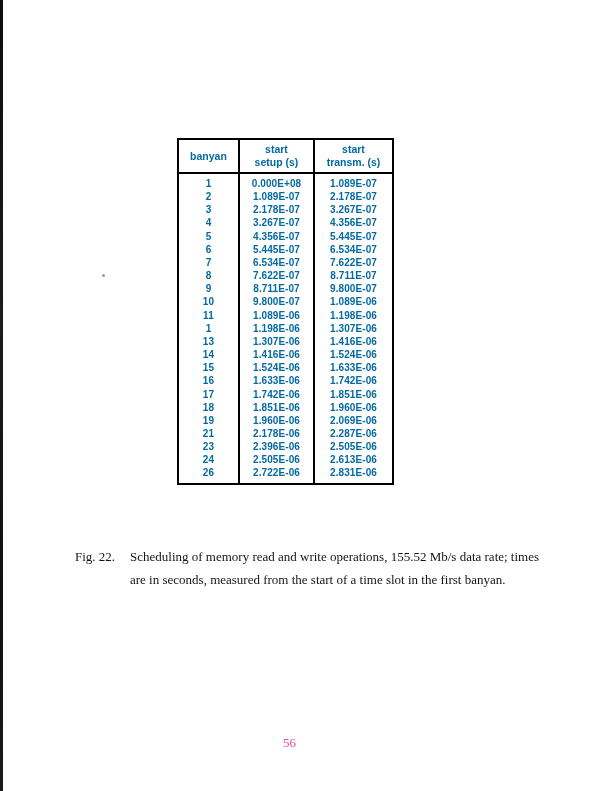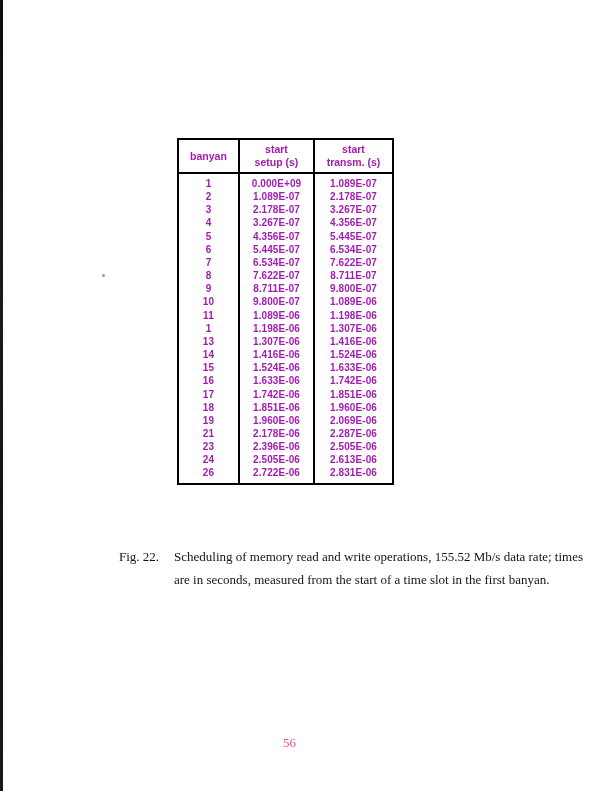--- a/index.html
+++ b/index.html
@@ -37,21 +37,21 @@
   
   .data-table {
     position: absolute;
     left: 177px;
     top: 138px;
     width: 215px;
     border-collapse: collapse;
     table-layout: fixed;
     font-family: "Liberation Sans", sans-serif;
     font-weight: bold;
-    color: #a21caf;
+    color: #0369a1;
     text-align: center;
   }
   .data-table, .data-table th, .data-table td {
     border-color: #000000;
   }
   .data-table {
     border: 2px solid #000000;
   }
   .data-table th {
     border-bottom: 2px solid #000000;
@@ -86,21 +86,20 @@
     left: 75px;
     top: 545px;
     display: flex;
     font-size: 13px;
     line-height: 23px;
     color: #141414;
   }
   .cap-label {
     width: 55px;
     flex: 0 0 55px;
-    margin-left: 44px;
   }
   .cap-text {
     white-space: nowrap;
   }
   
   .page-number {
     position: absolute;
     left: 283px;
     top: 735px;
     font-size: 13px;
@@ -132,21 +131,21 @@
         </th>
         <th>
           <span>start</span><br>
           <span>transm. (s)</span>
         </th>
       </tr>
     </thead>
     <tbody>
         <tr>
           <td>1</td>
-          <td>0.000E+09</td>
+          <td>0.000E+08</td>
           <td>1.089E-07</td>
         </tr>
         <tr>
           <td>2</td>
           <td>1.089E-07</td>
           <td>2.178E-07</td>
         </tr>
         <tr>
           <td>3</td>
           <td>2.178E-07</td>

